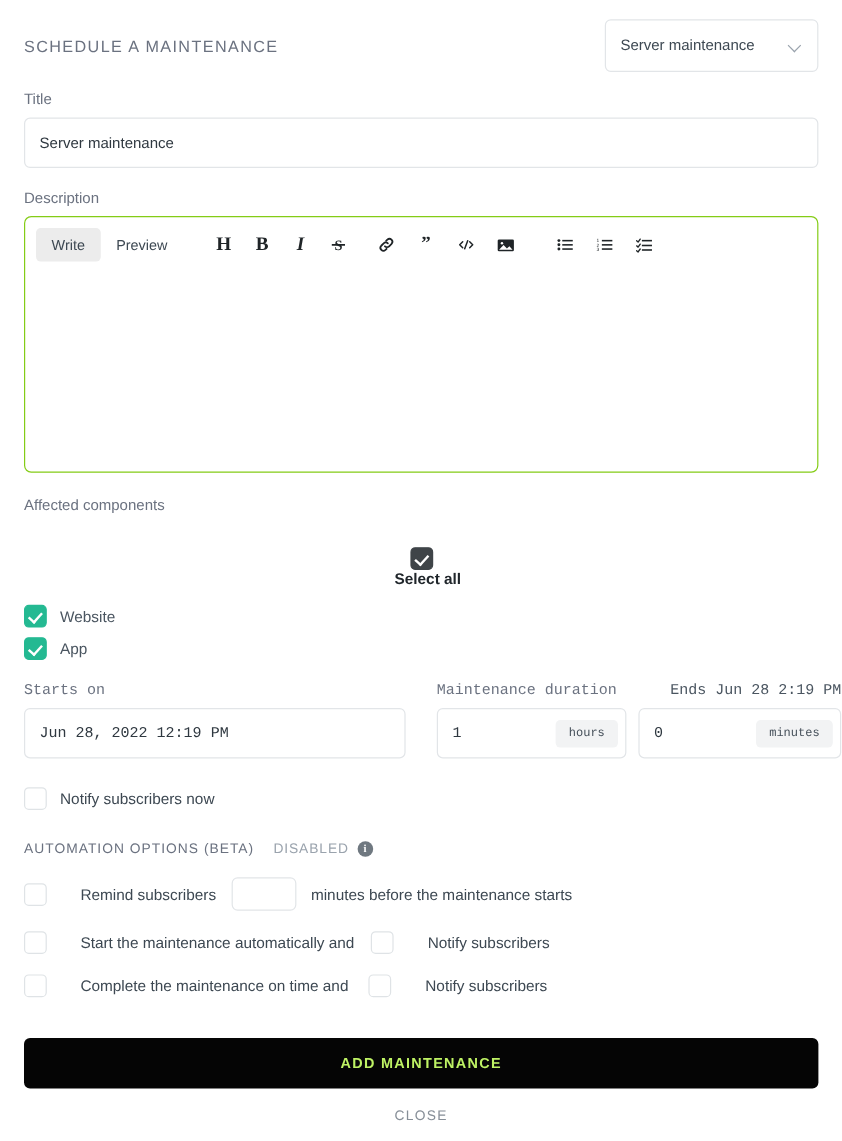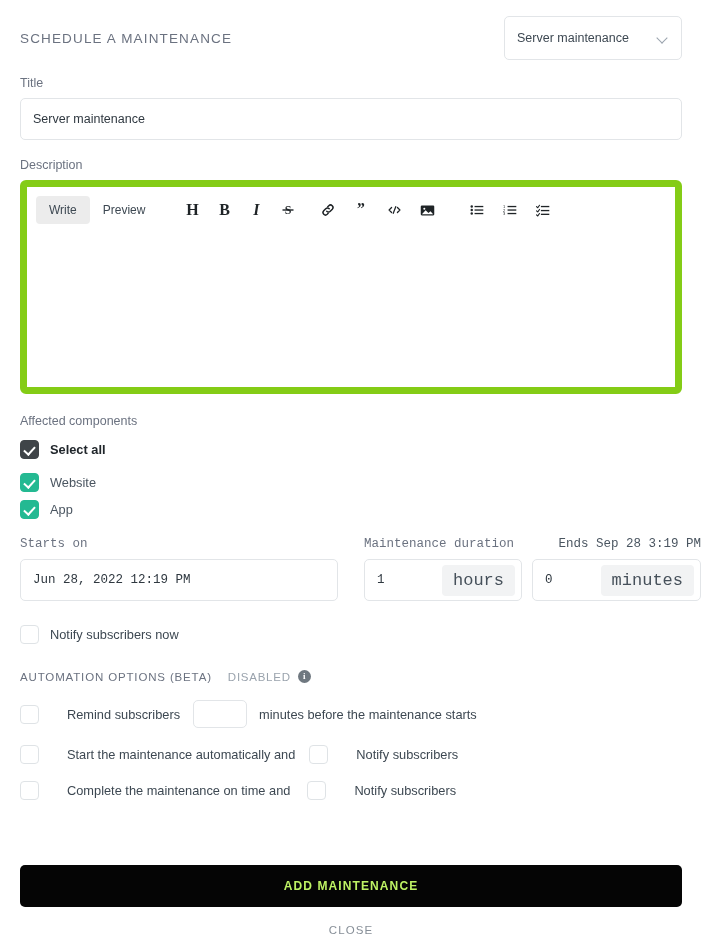--- a/index.html
+++ b/index.html
@@ -87,21 +87,21 @@
     padding: 0 12px;
     font-size: 12.5px;
     color: #2f3840;
   }
 
   .block-title { margin-top: 18px; }
 
   
   .editor {
     margin-top: 8px;
-    border: 7px solid #84cc16;
+    border: 1px solid #84cc16;
     border-radius: 6px;
     height: 214px;
     background: #fff;
     overflow: hidden;
   }
   .editor-toolbar {
     display: flex;
     align-items: center;
     height: 46px;
     padding: 0 9px;
@@ -206,21 +206,21 @@
     display: flex;
     align-items: center;
     justify-content: space-between;
     padding: 0 6px 0 12px;
     font-size: 12.5px;
     color: #2f3840;
   }
   .suffix-chip {
     background: #f2f3f4;
     color: #46505a;
-    font-size: 17px;
+    font-size: 10px;
     border-radius: 4px;
     padding: 6px 11px;
   }
   .end-label {
     text-align: right;
     font-size: 12.5px;
     color: #4a5560;
     margin-bottom: 8px;
   }
   .dur-label {
@@ -433,21 +433,21 @@
             </svg>
           </div>
         </div>
       </div>
     </div>
   </div>
 
   <div style="margin-top:20px;">
     <div class="field-label">Affected components</div>
 
-    <div class="cb-row" style="margin-top:12px;">
+    <div class="cb-row" style="margin-top:28px;flex-direction:column;">
       <span class="cb checked-dark"></span>
       <span class="cb-label bold">Select all</span>
     </div>
 
     <div class="cb-row" style="margin-top:14px;">
       <span class="cb checked-teal"></span>
       <span class="cb-label muted">Website</span>
     </div>
 
     <div class="cb-row" style="margin-top:8px;">
@@ -468,21 +468,21 @@
       <div class="dur-label">Maintenance duration</div>
       <div class="suffix-input">
         <span>1</span>
         <span class="suffix-chip">hours</span>
       </div>
     </div>
 
     <div class="sched-gap"></div>
 
     <div class="sched-col-end">
-      <div class="end-label">Ends Sep 28 3:19 PM</div>
+      <div class="end-label">Ends Jun 28 2:19 PM</div>
       <div class="suffix-input">
         <span>0</span>
         <span class="suffix-chip">minutes</span>
       </div>
     </div>
   </div>
 
   <div class="cb-row" style="margin-top:24px;">
     <span class="cb"></span>
     <span class="cb-label">Notify subscribers now</span>

